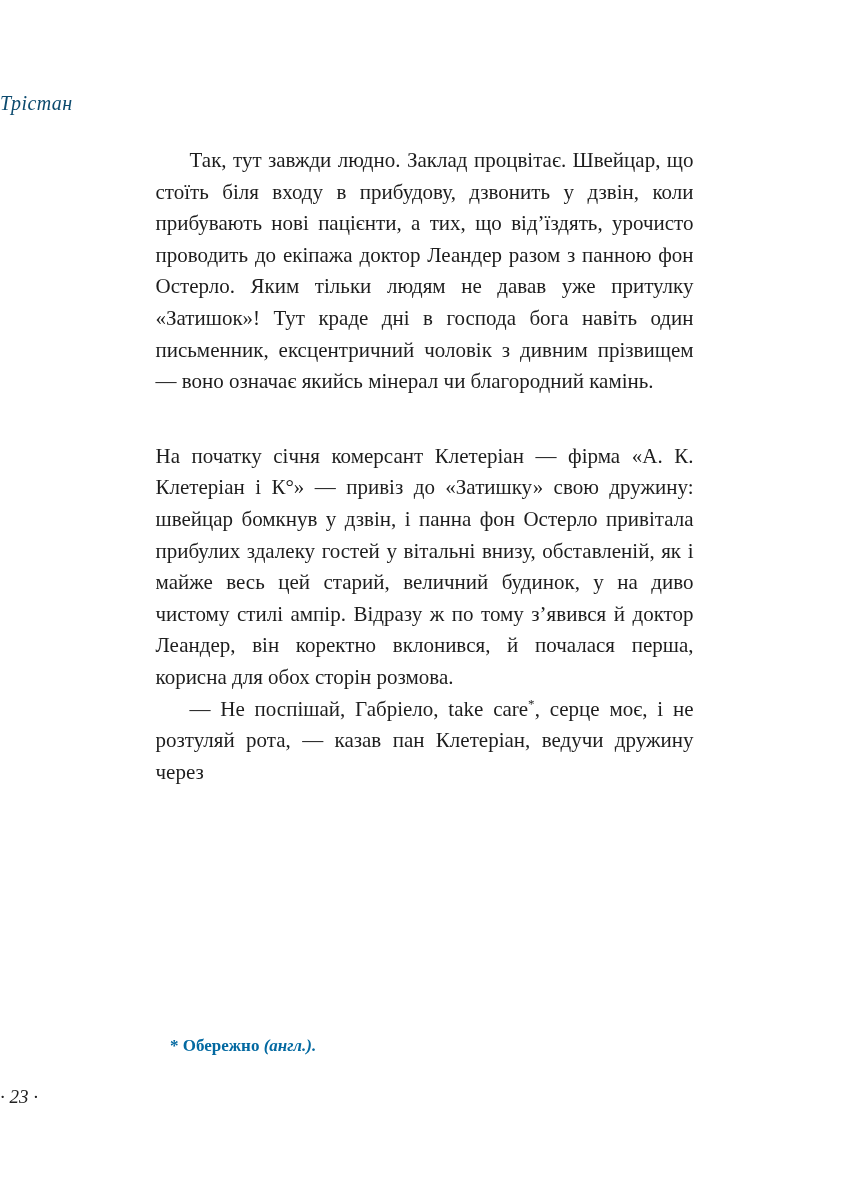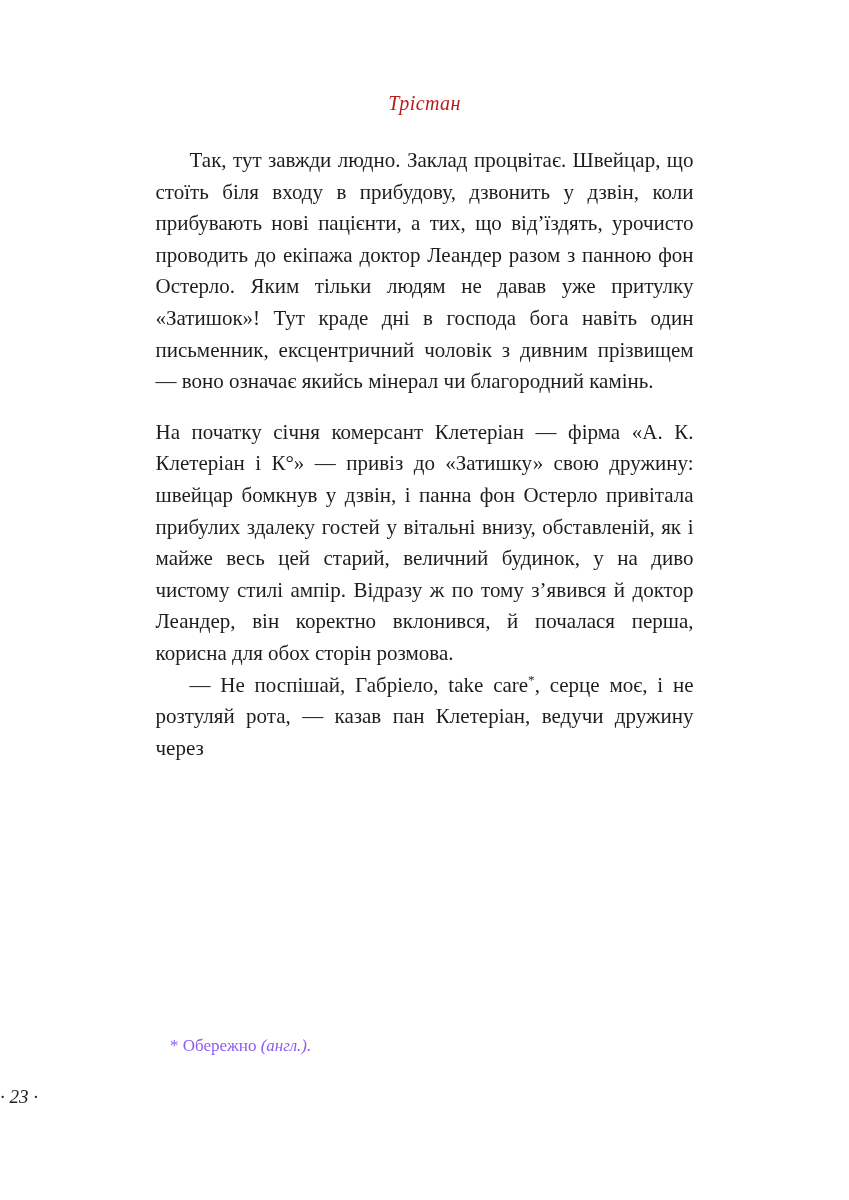--- a/index.html
+++ b/index.html
@@ -11,51 +11,51 @@
   }
   .page {
     position: relative;
     width: 849px;
     height: 1200px;
     background: #ffffff;
     overflow: hidden;
   }
   .running-head {
     padding-top: 92px;
-    text-align: center;
     font-style: italic;
     font-size: 20px;
     letter-spacing: 0.4px;
-    color: #b91c1c;
+    color: #0c4a6e;
   }
   .text-block {
     width: 538px;
     margin: 30px auto 0 auto;
     font-size: 21px;
     line-height: 31.6px;
     text-align: justify;
     color: #1d1d1d;
   }
   .text-block p { text-indent: 34px; }
   .text-block p.flush { text-indent: 0; }
-  .text-block p.section-gap { margin-top: 19px; }
+  .text-block p.section-gap { margin-top: 43px; }
   sup.fn-ref {
     font-size: 0.62em;
     vertical-align: super;
     line-height: 0;
   }
   .footnote {
     position: absolute;
     top: 1034px;
     left: 156px;
     width: 538px;
     font-size: 17px;
     line-height: 24px;
     text-indent: 14px;
-    color: #8b5cf6;
+    color: #0369a1;
+    font-weight: bold;
   }
   .footnote .fn-lang { font-style: italic; }
   .page-number {
     position: absolute;
     top: 1086px;
     left: 0;
     width: 100%;
     text-align: left;
     font-style: italic;
     font-size: 19px;

